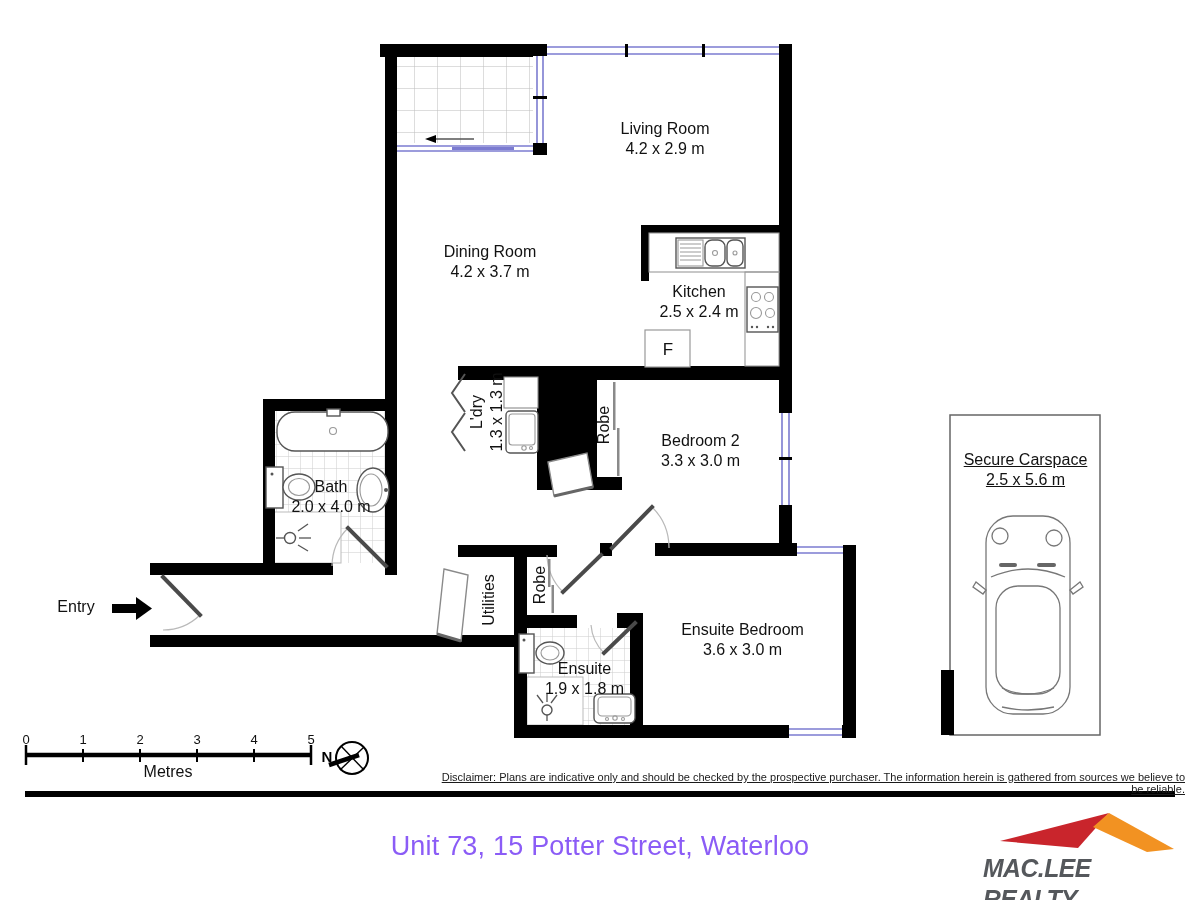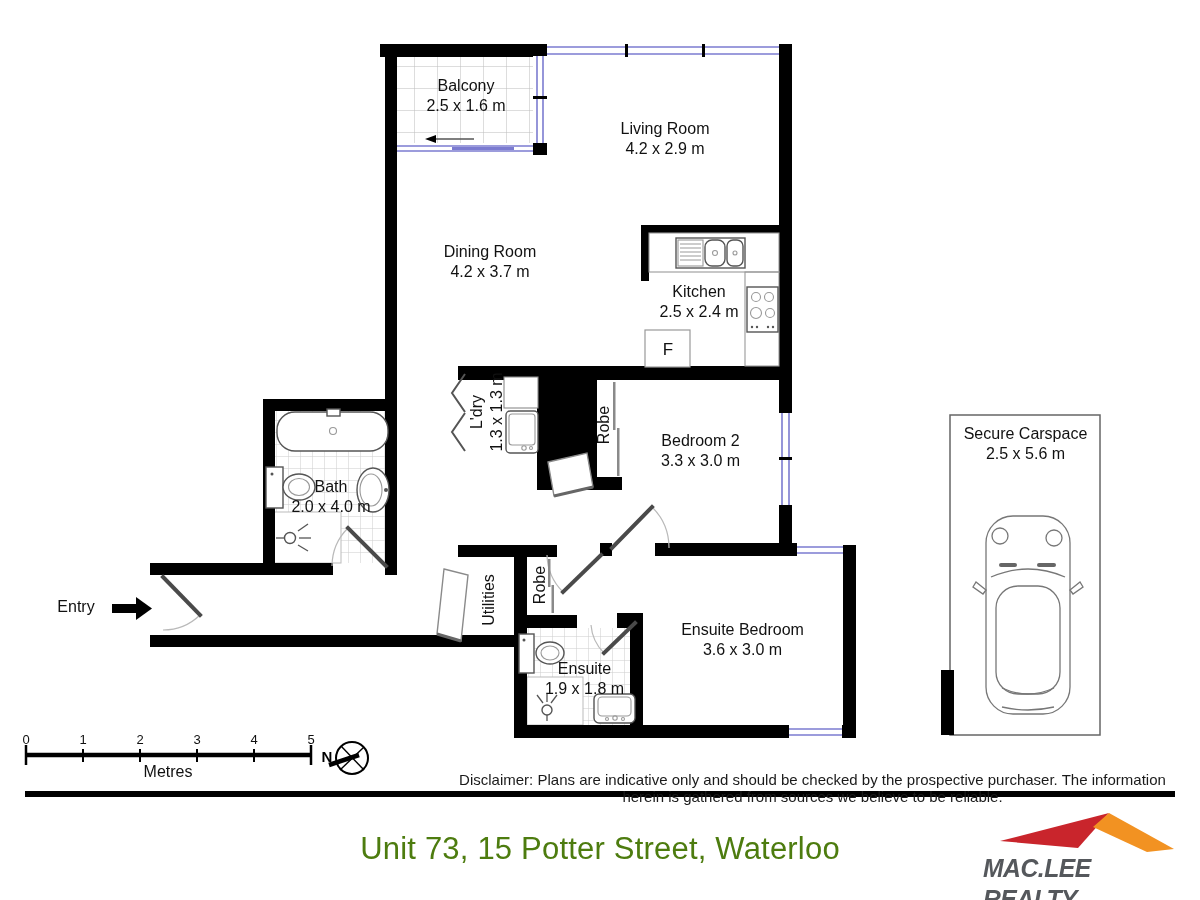--- a/index.html
+++ b/index.html
@@ -14,24 +14,24 @@
   .arc{stroke:#b9b9b9;stroke-width:1.2;fill:none;}
   .fx{fill:#fff;stroke:#555;stroke-width:1.4;}
   .fxl{fill:none;stroke:#999;stroke-width:1.1;}
   .fxd{stroke:#555;stroke-width:1.3;fill:none;}
   .panel{fill:#fff;stroke:#8a8a8a;stroke-width:1.4;}
   .edge{stroke:#666;stroke-width:3;}
   .slide{fill:#8a8a8a;}
   .lbl{position:absolute;font-size:16px;line-height:1.28;color:#111;text-align:center;white-space:nowrap;}
   .rot{transform:rotate(-90deg);transform-origin:center;}
   .num{position:absolute;font-size:13px;color:#111;text-align:center;width:20px;top:732px;}
-  .fineprint{position:absolute;left:440px;top:771px;width:745px;text-align:center;
-             font-size:15px;color:#1a1a1a;}
-  .title{position:absolute;left:0;right:0;top:831px;text-align:center;font-size:31px;
-         color:#4d7c0f;letter-spacing:.2px;}
+  .fineprint{position:absolute;left:440px;top:771px;width:745px;text-align:right;
+             font-size:11px;color:#1a1a1a;text-decoration:underline;}
+  .title{position:absolute;left:0;right:0;top:831px;text-align:center;font-size:27px;
+         color:#8b5cf6;letter-spacing:.2px;}
   .brandtext{position:absolute;left:983px;top:853px;width:210px;font-size:26px;font-weight:800;
              font-style:italic;color:var(--brand_text,#55585c);letter-spacing:-.5px;
              transform:scaleX(.95);transform-origin:left;}
   .nlab{position:absolute;left:316px;top:748px;width:22px;font-size:15px;font-weight:bold;
         text-align:center;color:#000;}
 </style>
 </head>
 <body>
 
 <div id="canvas">
@@ -298,24 +298,20 @@
   </g>
 
   <rect x="25" y="791" width="1150" height="6" fill="#000"></rect>
 
   <g>
     <polygon points="1000,841 1109,813 1078,848" fill="#c9252c"></polygon>
     <polygon points="1109,813 1174,849 1147,852 1093,827" fill="#f29222"></polygon>
   </g>
 </svg>
 
-<div class="lbl" style="left:396px;top:76px;width:140px;">
-  <div>Balcony</div>
-  <div>2.5 x 1.6 m</div>
-</div>
 <div class="lbl" style="left:575px;top:119px;width:180px;">
   <div>Living Room</div>
   <div>4.2 x 2.9 m</div>
 </div>
 <div class="lbl" style="left:400px;top:242px;width:180px;">
   <div>Dining Room</div>
   <div>4.2 x 3.7 m</div>
 </div>
 <div class="lbl" style="left:614px;top:282px;width:170px;">
   <div>Kitchen</div>
@@ -338,21 +334,21 @@
 <div class="lbl rot" style="left:443px;top:590px;width:92px;height:20px;">Utilities</div>
 <div class="lbl rot" style="left:500px;top:575px;width:80px;height:20px;">Robe</div>
 <div class="lbl" style="left:512px;top:659px;width:145px;">
   <div>Ensuite</div>
   <div>1.9 x 1.8 m</div>
 </div>
 <div class="lbl" style="left:650px;top:620px;width:185px;">
   <div>Ensuite Bedroom</div>
   <div>3.6 x 3.0 m</div>
 </div>
-<div class="lbl" style="left:944px;top:424px;width:163px;">
+<div class="lbl" style="left:944px;top:450px;width:163px;text-decoration:underline;">
   <div>Secure Carspace</div>
   <div>2.5 x 5.6 m</div>
 </div>
 <div class="lbl" style="left:45px;top:597px;width:62px;">Entry</div>
 
 <div class="num" style="left:16px;">0</div>
 <div class="num" style="left:73px;">1</div>
 <div class="num" style="left:130px;">2</div>
 <div class="num" style="left:187px;">3</div>
 <div class="num" style="left:244px;">4</div>

